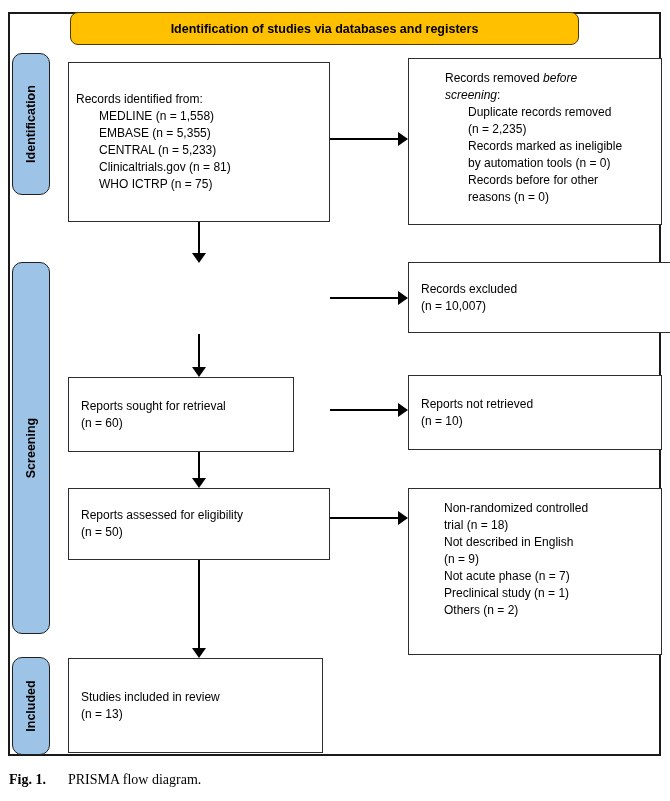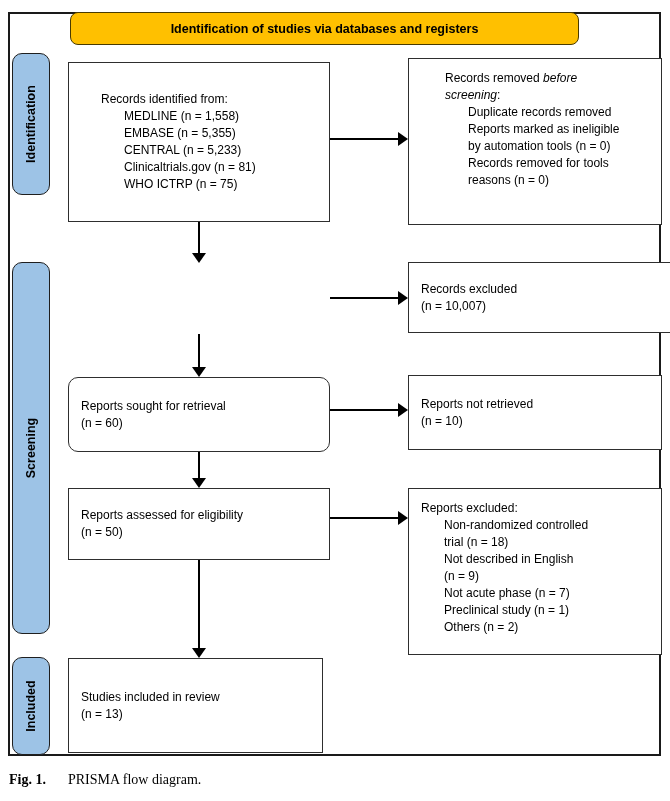--- a/index.html
+++ b/index.html
@@ -27,30 +27,30 @@
     transform:rotate(-90deg);white-space:nowrap;font-weight:bold;font-size:12.5px;
   }
   .bar-identification{top:53px;height:142px;}
   .bar-screening{top:262px;height:372px;}
   .bar-included{top:657px;height:98px;}
   .fbox{
     position:absolute;background:#ffffff;border:1.5px solid #2e2e2e;
     box-sizing:border-box;font-size:12px;line-height:17px;z-index:2;
   }
   .center-v{display:flex;flex-direction:column;justify-content:center;}
-  .pad-l{padding-left:32px;padding-right:6px;}
+  .pad-l{padding-left:7px;padding-right:6px;}
   .pad-l2{padding-left:12px;padding-right:6px;}
   .pad-t{padding-top:11px;}
   .indent{margin-left:23px;}
   .i{font-style:italic;}
   .box-identified{left:68px;top:62px;width:262px;height:160px;}
   .box-removed{left:408px;top:58px;width:254px;height:167px;padding-left:36px;}
   .box-screened{left:68px;top:263px;width:262px;height:71px;}
   .box-excluded{left:408px;top:262px;width:278px;height:71px;}
-  .box-sought{left:68px;top:377px;width:262px;height:75px;border-radius:10px;}
+  .box-sought{left:68px;top:377px;width:226px;height:75px;}
   .box-notretrieved{left:408px;top:375px;width:254px;height:75px;}
   .box-assessed{left:68px;top:488px;width:262px;height:72px;}
   .box-reportsexcluded{left:408px;top:488px;width:254px;height:167px;}
   .box-included{left:68px;top:658px;width:255px;height:95px;}
   .arrow-v{
     position:absolute;left:192px;width:14px;display:flex;flex-direction:column;
     align-items:center;z-index:1;
   }
   .arrow-v .line{width:2px;background:#000;flex:1;}
   .arrow-v .head{
@@ -111,23 +111,24 @@
   </div>
 
   <div class="fbox box-removed pad-l2 pad-t">
     <div>
       <span>Records removed </span><span class="i">before</span>
     </div>
     <div>
       <span class="i">screening</span><span>:</span>
     </div>
     <div class="indent">Duplicate records removed</div>
-    <div class="indent">Reports marked as ineligible</div>
+    <div class="indent">(n = 2,235)</div>
+    <div class="indent">Records marked as ineligible</div>
     <div class="indent">by automation tools (n = 0)</div>
-    <div class="indent">Records removed for tools</div>
+    <div class="indent">Records before for other</div>
     <div class="indent">reasons (n = 0)</div>
   </div>
 
 
   <div class="fbox box-excluded center-v pad-l2">
     <div>Records excluded</div>
     <div>(n = 10,007)</div>
   </div>
 
   <div class="fbox box-sought center-v pad-l2">
@@ -139,21 +140,20 @@
     <div>Reports not retrieved</div>
     <div>(n = 10)</div>
   </div>
 
   <div class="fbox box-assessed center-v pad-l2">
     <div>Reports assessed for eligibility</div>
     <div>(n = 50)</div>
   </div>
 
   <div class="fbox box-reportsexcluded pad-l2 pad-t">
-    <div>Reports excluded:</div>
     <div class="indent">Non-randomized controlled</div>
     <div class="indent">trial (n = 18)</div>
     <div class="indent">Not described in English</div>
     <div class="indent">(n = 9)</div>
     <div class="indent">Not acute phase (n = 7)</div>
     <div class="indent">Preclinical study (n = 1)</div>
     <div class="indent">Others (n = 2)</div>
   </div>
 
   <div class="fbox box-included center-v pad-l2">

